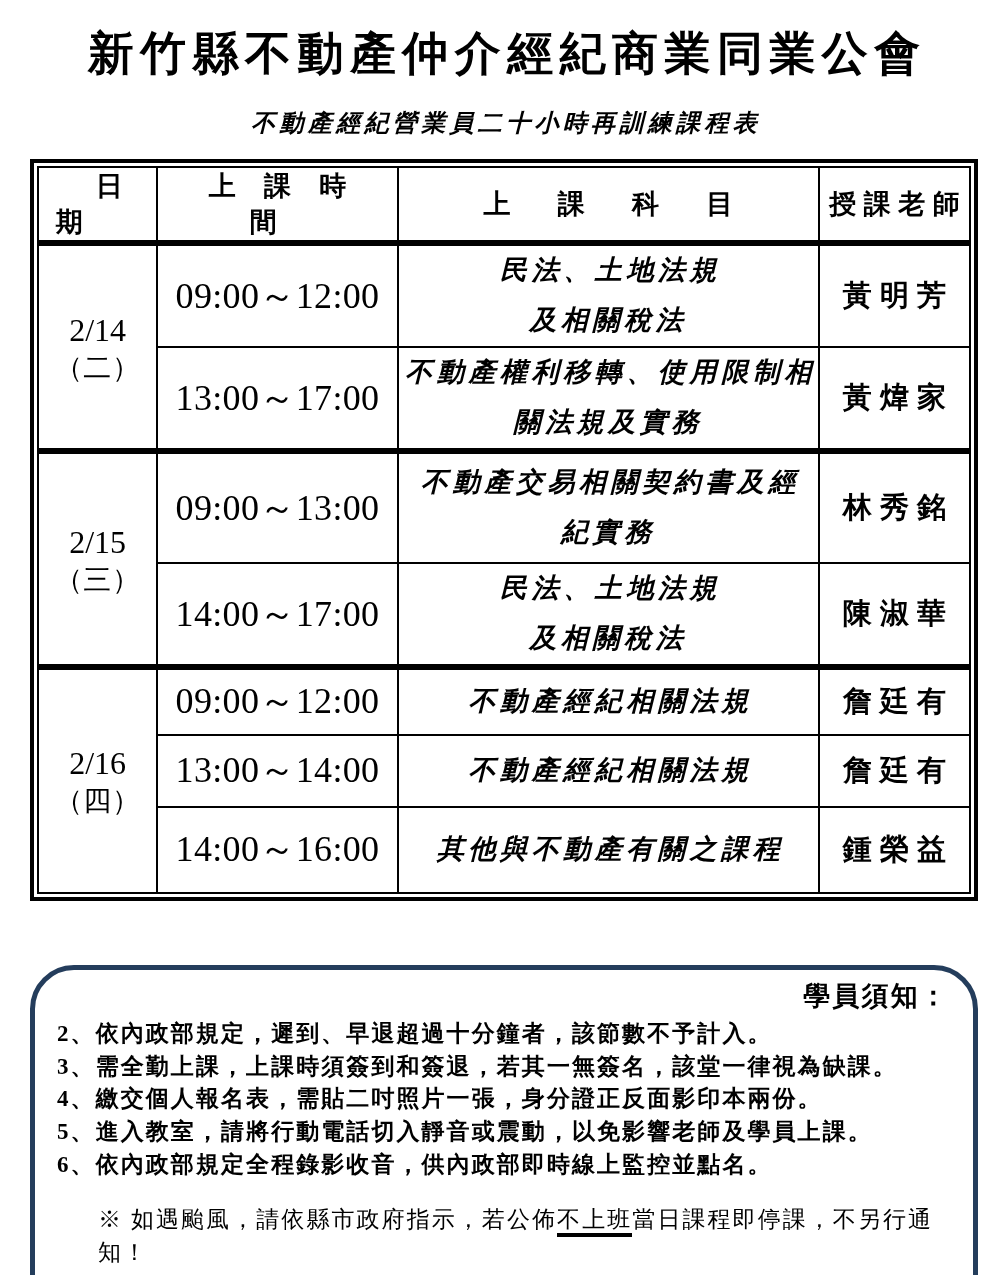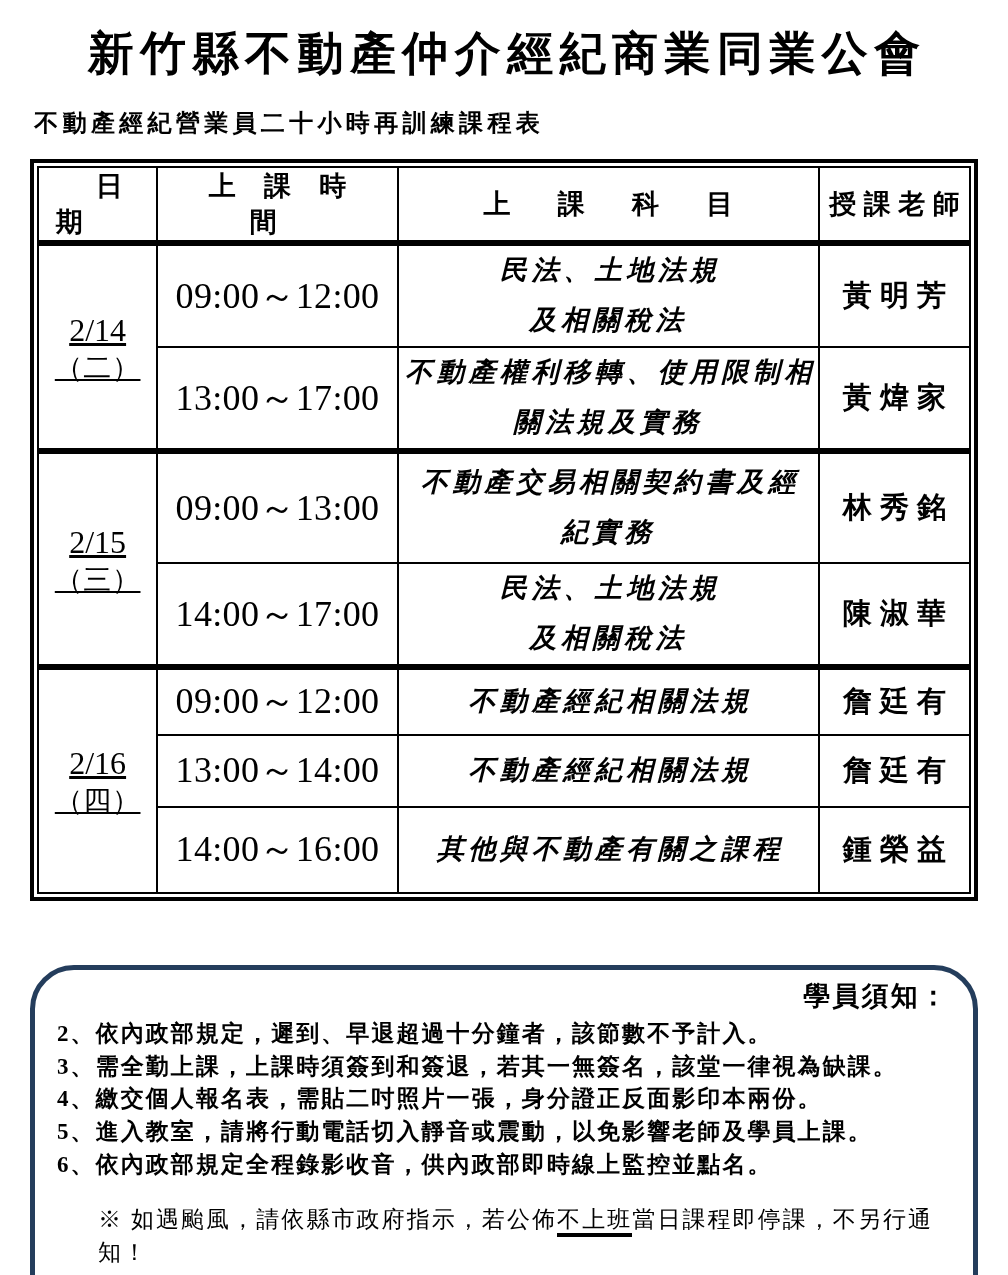--- a/index.html
+++ b/index.html
@@ -18,24 +18,26 @@
     margin: 0;
     text-align: center;
     font-size: 46px;
     font-weight: bold;
     letter-spacing: 0.14em;
     text-indent: 0.14em;
     line-height: 1.2;
   }
   .subtitle {
     margin: 26px 0 16px 0;
+    text-align: center;
     font-size: 24px;
     font-weight: bold;
     letter-spacing: 0.18em;
     text-indent: 0.18em;
+    font-style: italic;
   }
   .table-wrap {
     margin-top: 20px;
     border: 4px solid #000;
     padding: 3px;
   }
   table.schedule {
     width: 100%;
     border-collapse: collapse;
     table-layout: fixed;
@@ -58,21 +60,21 @@
   .ls-subj  { letter-spacing: 1.75em; text-indent: 1.75em; }
   .ls-teach { letter-spacing: 0.28em; text-indent: 0.28em; }
   tr.sec-start > td { border-top: 6px solid #000; }
   .r-s1a { height: 104px; }
   .r-s1b { height: 96px; }
   .r-s2a { height: 112px; }
   .r-s2b { height: 98px; }
   .r-s3a { height: 68px; }
   .r-s3b { height: 72px; }
   .r-s3c { height: 86px; }
-  .date-cell { font-size: 32px; line-height: 1.25; text-decoration: underline; }
+  .date-cell { font-size: 32px; line-height: 1.25; }
   .date-cell .weekday { font-size: 28px; letter-spacing: 0.02em; }
   .time-cell { font-size: 36px; letter-spacing: 0.01em; }
   .subject-cell {
     font-size: 27px;
     font-weight: bold;
     letter-spacing: 0.17em;
     text-indent: 0.17em;
     white-space: pre-line;
     line-height: 1.85;
     font-style: italic;

